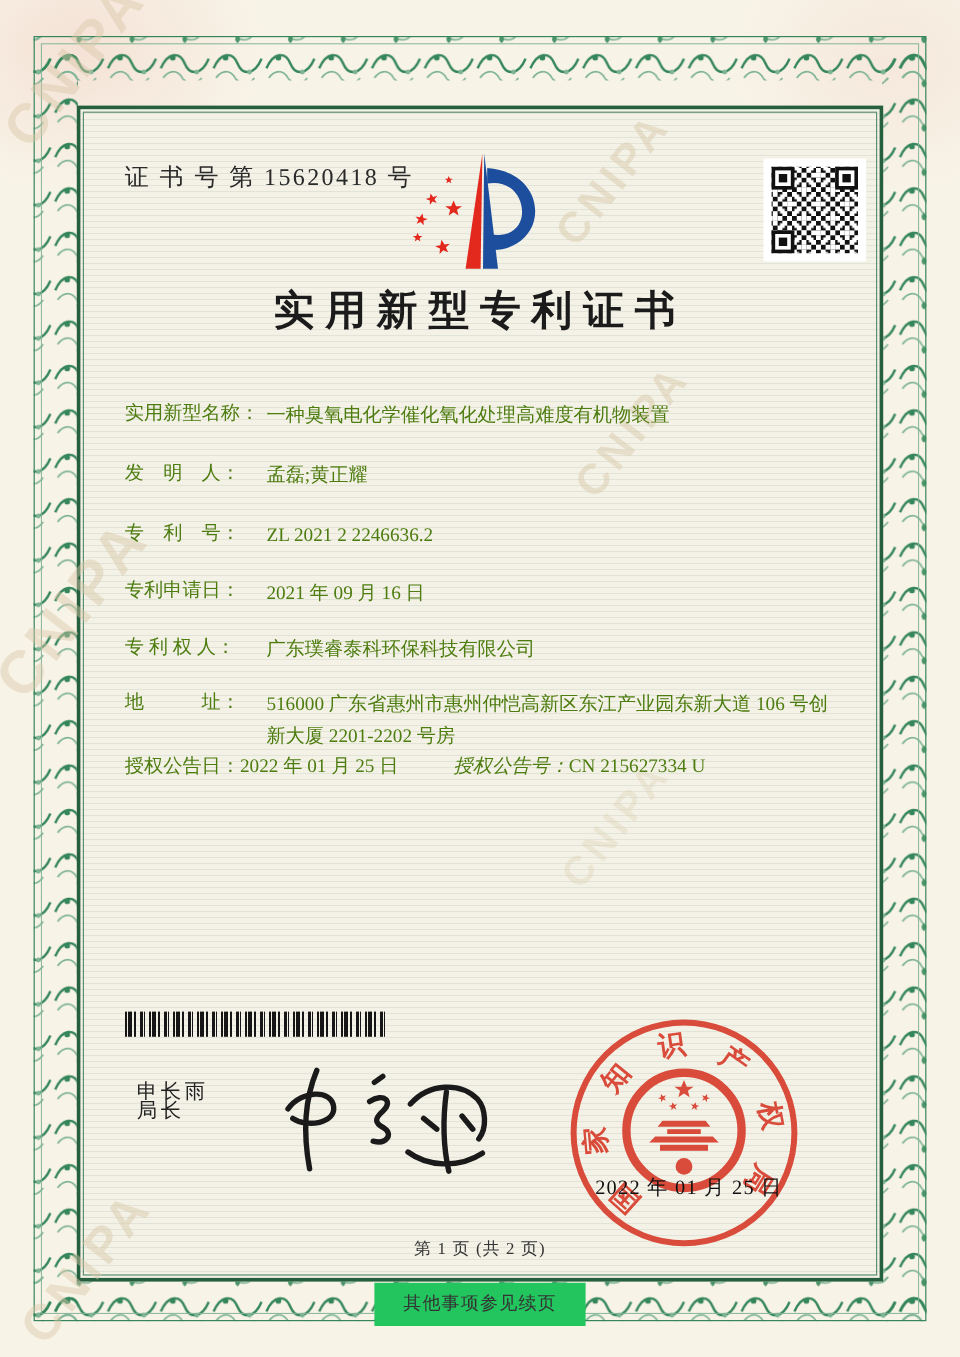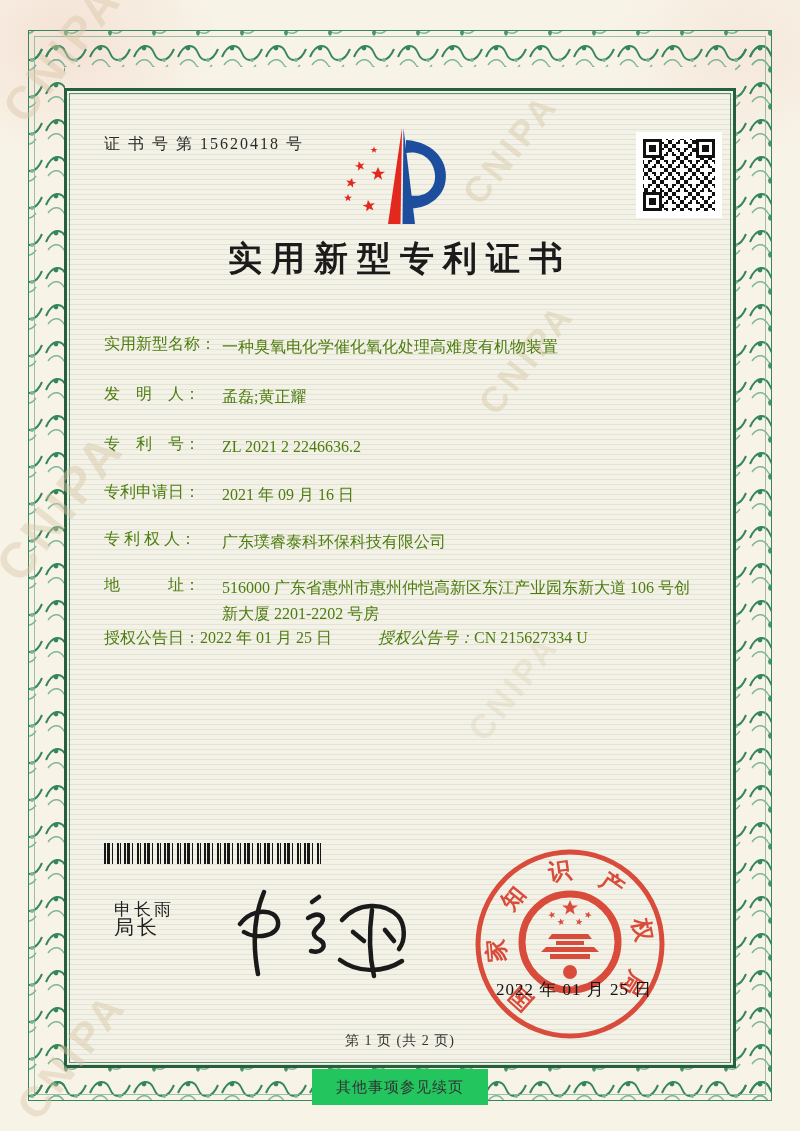--- a/index.html
+++ b/index.html
@@ -28,21 +28,21 @@
   .w5 { left:452px; top:668px; font-size:34px; opacity:.3; }
   .w6 { left:-2px;  top:1032px; font-size:42px; }
   .frame {
     position:absolute; left:64px; top:88px; width:672px; height:980px;
     border:3px solid #265f3e; z-index:2;
     background-color:#f4f2e7;
     background-image:repeating-linear-gradient(0deg, rgba(150,170,150,0.20) 0 1px, rgba(0,0,0,0) 1px 5px);
   }
   .frame-inner { position:absolute; inset:2px; border:1px solid #5d8f72; }
   .content { position:absolute; left:64px; top:88px; width:672px; height:980px; z-index:4; }
-  .cert-no { position:absolute; left:40px; top:46px; font-size:16px; letter-spacing:2px; color:#2a2a2a; }
+  .cert-no { position:absolute; left:40px; top:46px; font-size:20px; letter-spacing:2px; color:#2a2a2a; }
   .logo { position:absolute; left:272px; top:32px; }
   .qr { position:absolute; left:572px; top:44px; }
   .title {
     position:absolute; left:0; top:148px; width:100%; text-align:center;
     font-size:34px; font-weight:bold; letter-spacing:9px; color:#1b1b1b;font-family:Liberation Mono, monospace;
   }
   .frow { position:absolute; left:40px; font-size:16px; color:#4d7c0f; }
   .frow .lab { display:inline-block; width:118px; white-space:pre-wrap; vertical-align:top; }
   .frow .val { display:inline-block; width:478px; vertical-align:top; line-height:26px; }
   .r0 { top:246px; } .r1 { top:296px; } .r2 { top:346px; }
@@ -54,21 +54,21 @@
   .paras p { text-indent:2em; }
   .barcode {
     position:absolute; left:40px; top:755px; width:218px; height:21px;
     background:repeating-linear-gradient(90deg,
       #161616 0 2px, transparent 2px 3px,
       #161616 3px 6px, transparent 6px 8px,
       #161616 8px 9px, transparent 9px 13px,
       #161616 13px 15px, transparent 15px 16px,
       #161616 16px 17px, transparent 17px 20px);
   }
-  .director-label { position:absolute; left:50px; top:826px; font-size:20px; letter-spacing:3px; color:#222; }
+  .director-label { position:absolute; left:50px; top:826px; font-size:17px; letter-spacing:3px; color:#222; }
   .director-name  { position:absolute; left:50px; top:810px; font-size:17px; letter-spacing:3px; color:#222; }
   .signature { position:absolute; left:158px; top:792px; z-index:5; }
   .seal { position:absolute; left:408px; top:758px; opacity:.93; z-index:4; }
   .stamp-date { position:absolute; left:432px; top:890px; z-index:5; font-size:17px;
     letter-spacing:1px; color:#111; }
   .page-info { position:absolute; left:0; top:944px; width:100%; text-align:center;
     font-size:14px; color:#333; letter-spacing:1px; }
   .cont-box {
     position:absolute; left:312px; top:1069px; width:176px; height:36px; z-index:6;
     background:#22c55e; text-align:center; line-height:36px; font-size:15px; color:#333;

